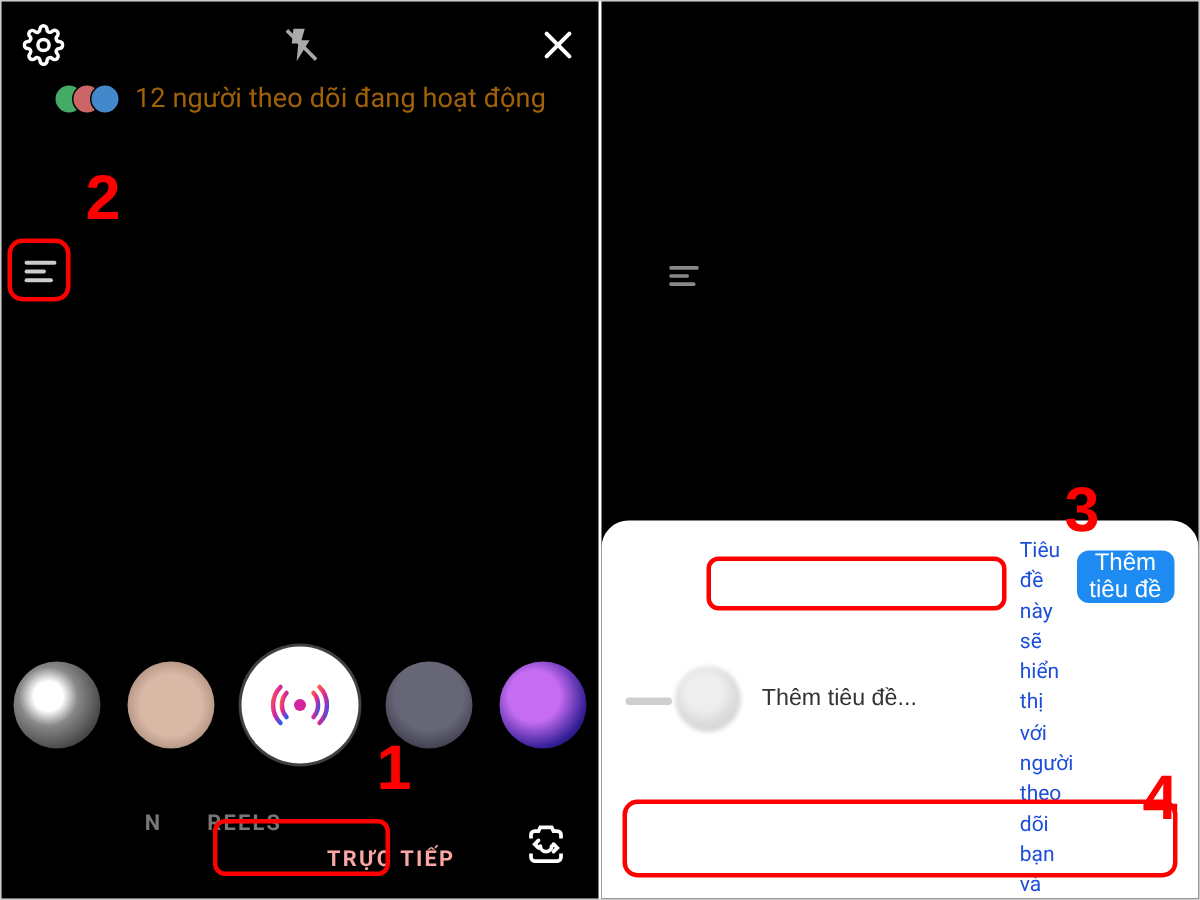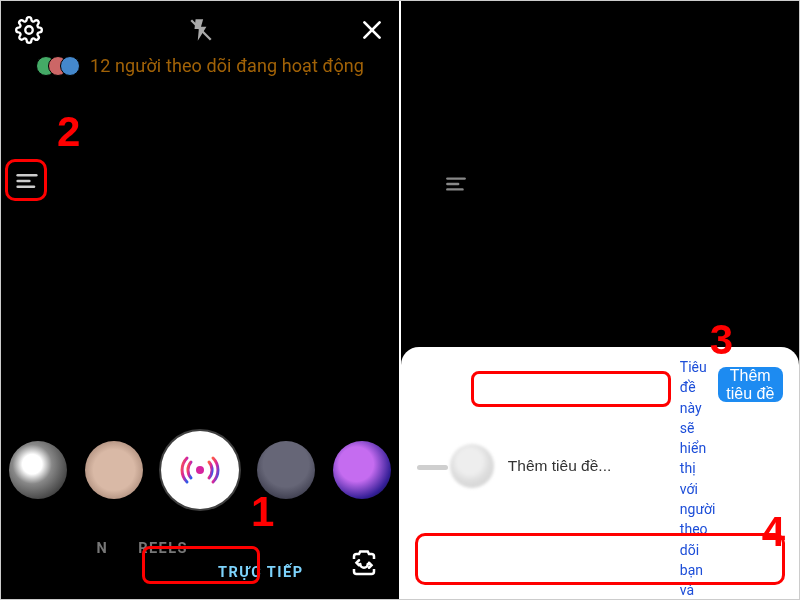--- a/index.html
+++ b/index.html
@@ -111,21 +111,21 @@
     display: flex;
     align-items: center;
     justify-content: center;
     gap: 30px;
     color: #bbb;
     font-size: 14.5px;
     font-weight: 700;
     letter-spacing: 1.5px;
   }
   .mode-row .faded { color: #777; }
-  .mode-row .active { color: #7dd3fc; margin-top: 48px; }
+  .mode-row .active { color: #fca5a5; margin-top: 48px; }
   .switch-cam {
     position: absolute;
     right: 18px;
     bottom: 18px;
     width: 34px; height: 34px;
     border-radius: 10px;
     display:flex; align-items:center; justify-content:center;
     color:#fff;
   }
 

